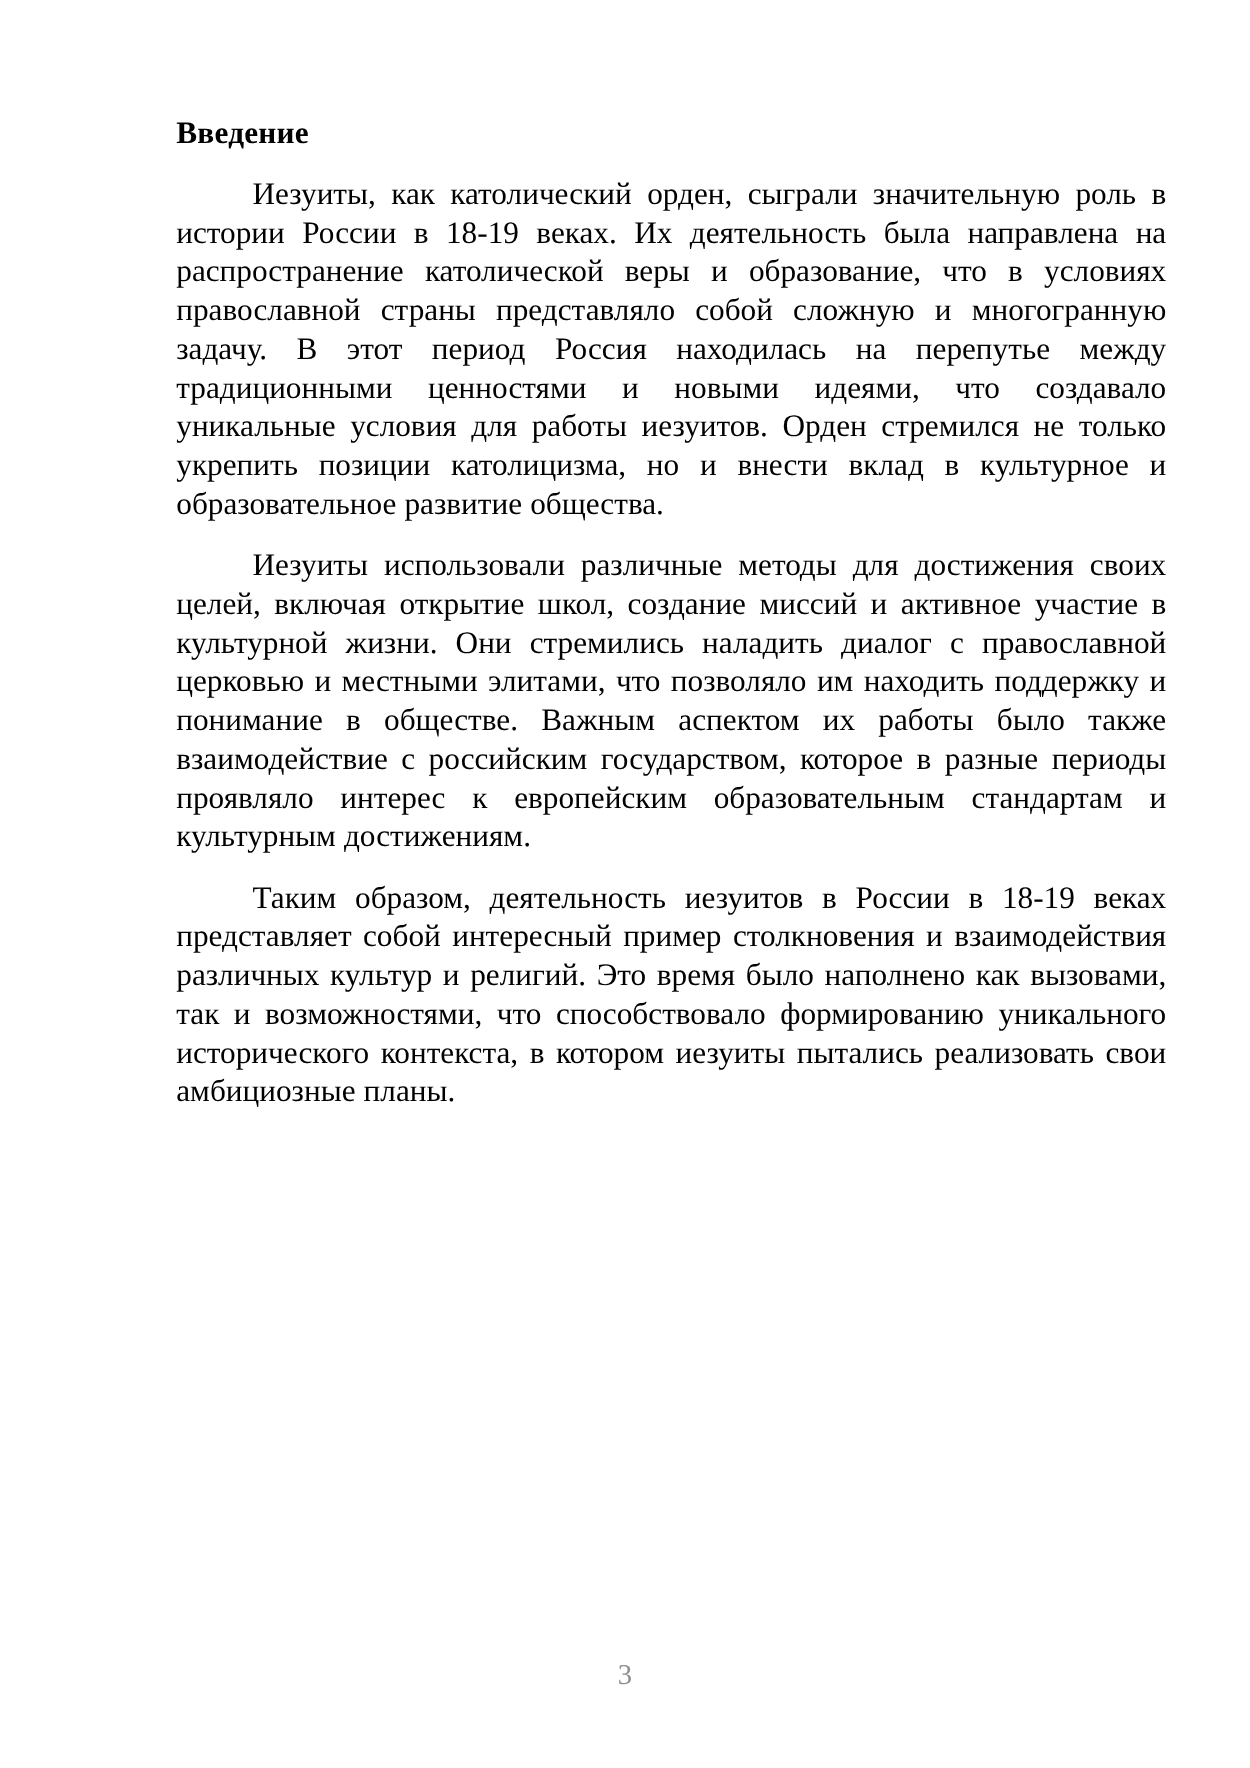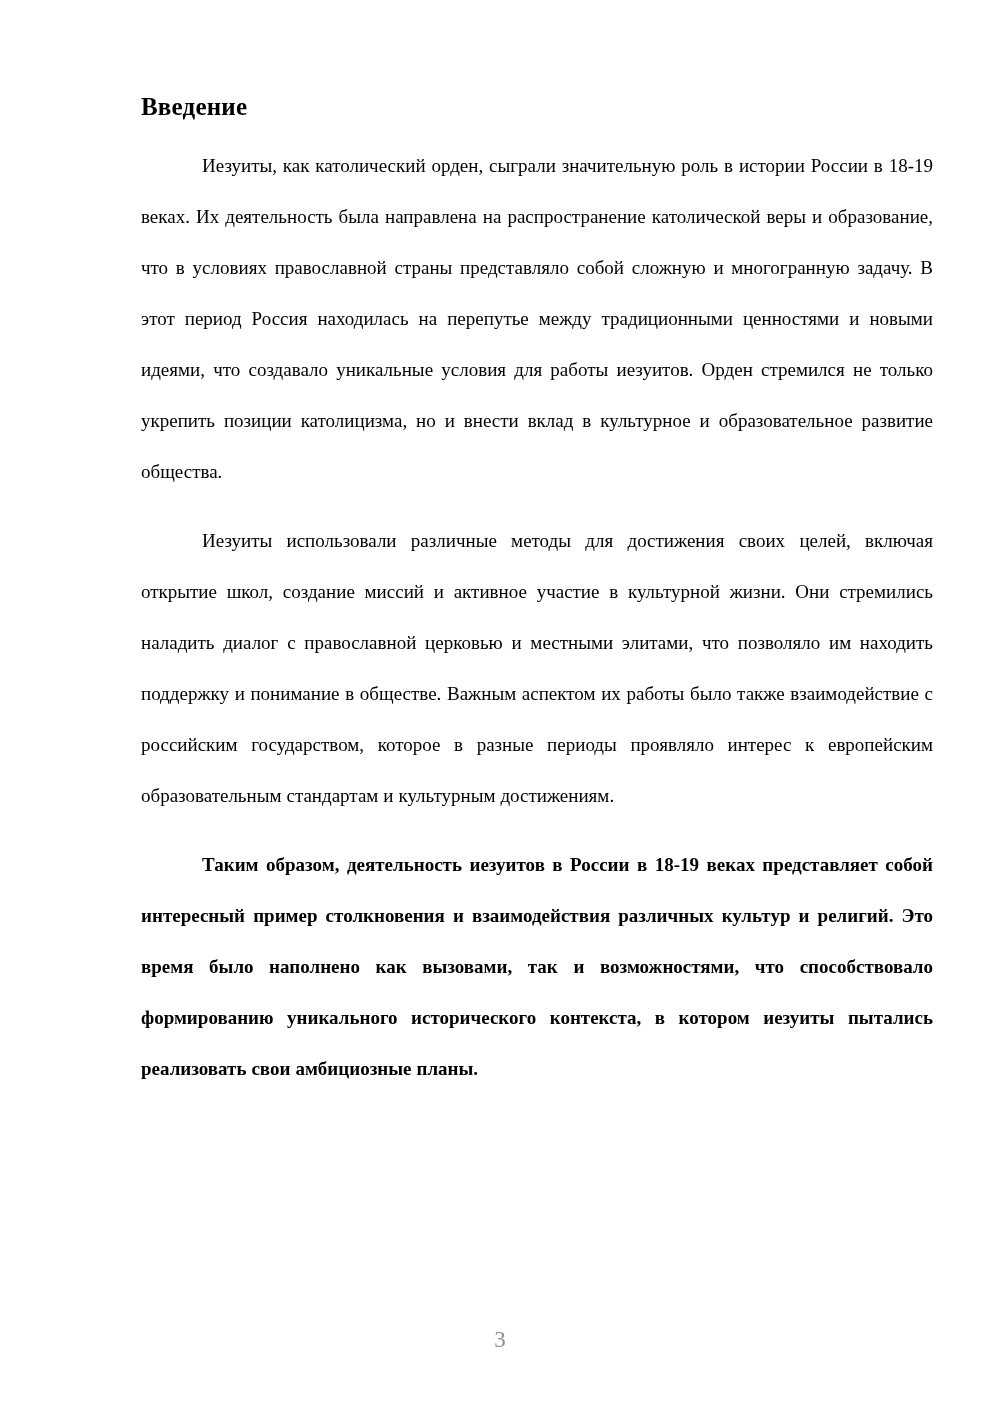--- a/index.html
+++ b/index.html
@@ -42,29 +42,28 @@
     top: 140px;
     width: 792px;
   }
 
   .para {
     margin: 0 0 18px 0;
     padding: 0;
     text-align: justify;
     text-justify: inter-word;
     text-indent: 61px;
-    font-size: 19px;
-    line-height: 51px;
+    font-size: 25px;
+    line-height: 31px;
     hyphens: none;
     word-spacing: 0.2px;
   }
 
   .para:last-child {
     margin-bottom: 10px;
-    font-weight: bold;
   }
 
   .page-number {
     position: absolute;
     left: 0;
     top: 1326px;
     width: 1000px;
     text-align: center;
     font-size: 23px;
     line-height: 28px;

